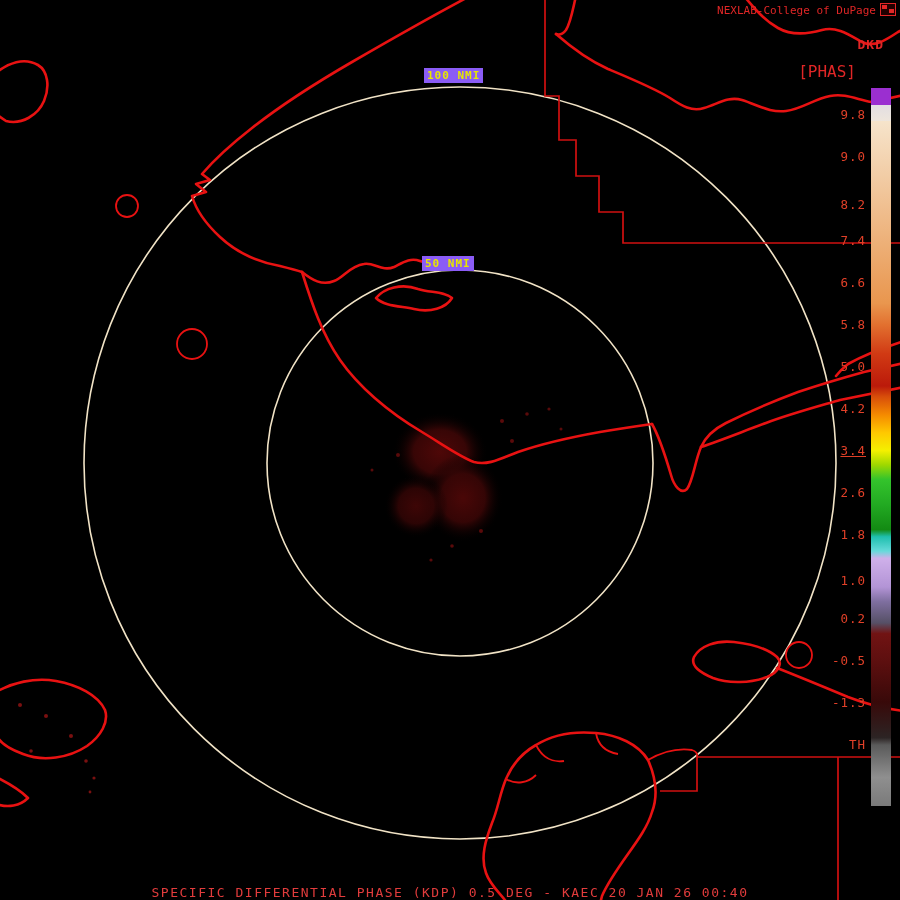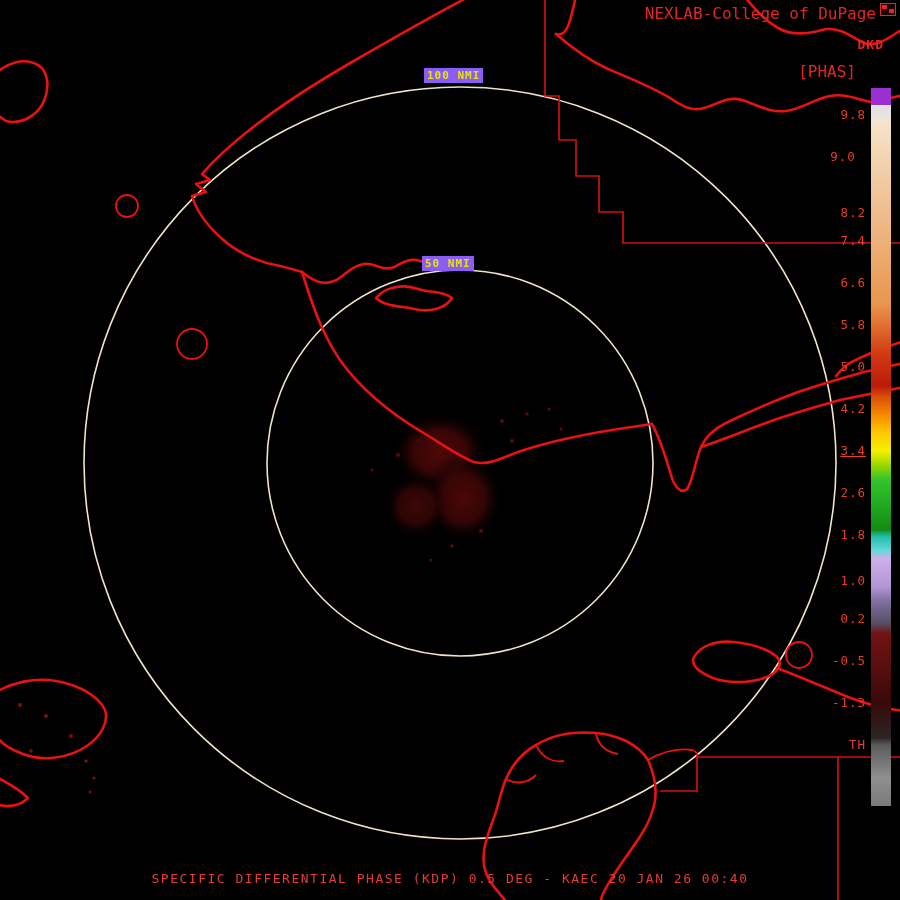--- a/index.html
+++ b/index.html
@@ -16,33 +16,33 @@
   .ring{fill:none;stroke:var(--range-ring,#f1e3c6);stroke-width:1.6;}
   .echo-dot{fill:var(--echo,#5a0a0a);}
   .speck{fill:#7a1010;}
 
   .ring-label{
     position:absolute;color:var(--ring-label,#e6e600);
     background:#8b5cf6;font-size:11px;font-weight:bold;letter-spacing:1px;
     padding:1px 3px;
   }
   .hdr{position:absolute;color:var(--header-text,#e02626);white-space:pre;}
-  .brand{top:4px;right:24px;font-size:16px;}
+  .brand{top:4px;right:24px;font-size:11px;}
   .brand-icon{position:absolute;top:3px;right:4px;width:16px;height:13px;}
   .prodcode{top:37px;right:16px;font-size:13px;font-weight:bold;letter-spacing:1px;}
   .units{top:62px;right:44px;font-size:16px;}
 
   .colorbar{position:absolute;top:88px;right:9px;width:20px;height:718px;}
   .colorbar-ticks{position:absolute;top:0;right:34px;width:46px;height:774px;}
   .tick{
     position:absolute;right:0;color:var(--tick-text,#e04028);
     font-size:12.5px;letter-spacing:1px;text-align:right;width:46px;line-height:16px;
   }
   .footer{
-    position:absolute;bottom:14px;left:0;width:100%;text-align:center;
+    position:absolute;bottom:0;left:0;width:100%;text-align:center;
     color:var(--footer-text,#e23c3c);font-size:13px;letter-spacing:1.5px;white-space:pre;
   }
 </style>
 </head>
 <body>
 
 <div class="stage">
 
   <svg class="maplayer" width="900" height="900" viewBox="0 0 900 900">
     <defs>
@@ -136,22 +136,22 @@
     <rect x="0.5" y="0.5" width="15" height="12" fill="#200000" stroke="#e02626" stroke-width="1"></rect>
     <rect x="2" y="2" width="5" height="4" fill="#e02626"></rect>
     <rect x="9" y="6" width="5" height="4" fill="#e02626"></rect>
   </svg>
   <div class="hdr prodcode">DKD</div>
   <div class="hdr units">[PHAS]</div>
 
   <div class="colorbar" style="background: linear-gradient(rgb(155, 47, 208) 0%, rgb(155, 47, 208) 2.3%, rgb(226, 222, 226) 2.3%, rgb(238, 230, 220) 4.6%, rgb(246, 228, 203) 4.6%, rgb(233, 150, 78) 30%, rgb(226, 112, 47) 33%, rgb(209, 58, 20) 37%, rgb(187, 26, 10) 41.5%, rgb(216, 78, 10) 43%, rgb(245, 138, 0) 45.5%, rgb(255, 200, 0) 48%, rgb(244, 240, 0) 50.5%, rgb(158, 216, 0) 52.5%, rgb(52, 196, 44) 54.5%, rgb(34, 170, 34) 58%, rgb(19, 138, 19) 61.5%, rgb(31, 191, 174) 62.5%, rgb(102, 218, 218) 64.5%, rgb(207, 176, 234) 65.5%, rgb(179, 148, 214) 69.5%, rgb(127, 111, 160) 71.5%, rgb(86, 80, 102) 74.5%, rgb(113, 19, 19) 76%, rgb(92, 15, 15) 80%, rgb(56, 9, 9) 85.5%, rgb(44, 36, 36) 90.5%, rgb(90, 90, 90) 91.5%, rgb(143, 143, 143) 96%, rgb(122, 122, 122) 100%);"></div>
   <div class="colorbar-ticks">
       <div class="tick" style="top: 107px;">9.8</div>
-      <div class="tick" style="top: 149px; text-align: center;">9.0</div>
-      <div class="tick" style="top: 205px;">8.2</div>
+      <div class="tick" style="top: 149px;">9.0</div>
+      <div class="tick" style="top: 197px;">8.2</div>
       <div class="tick" style="top: 233px;">7.4</div>
       <div class="tick" style="top: 275px;">6.6</div>
       <div class="tick" style="top: 317px;">5.8</div>
       <div class="tick" style="top: 359px;">5.0</div>
       <div class="tick" style="top: 401px;">4.2</div>
       <div class="tick" style="top: 443px; text-decoration: underline;">3.4</div>
       <div class="tick" style="top: 485px;">2.6</div>
       <div class="tick" style="top: 527px;">1.8</div>
       <div class="tick" style="top: 557px; margin-top: 16px;">1.0</div>
       <div class="tick" style="top: 611px;">0.2</div>

